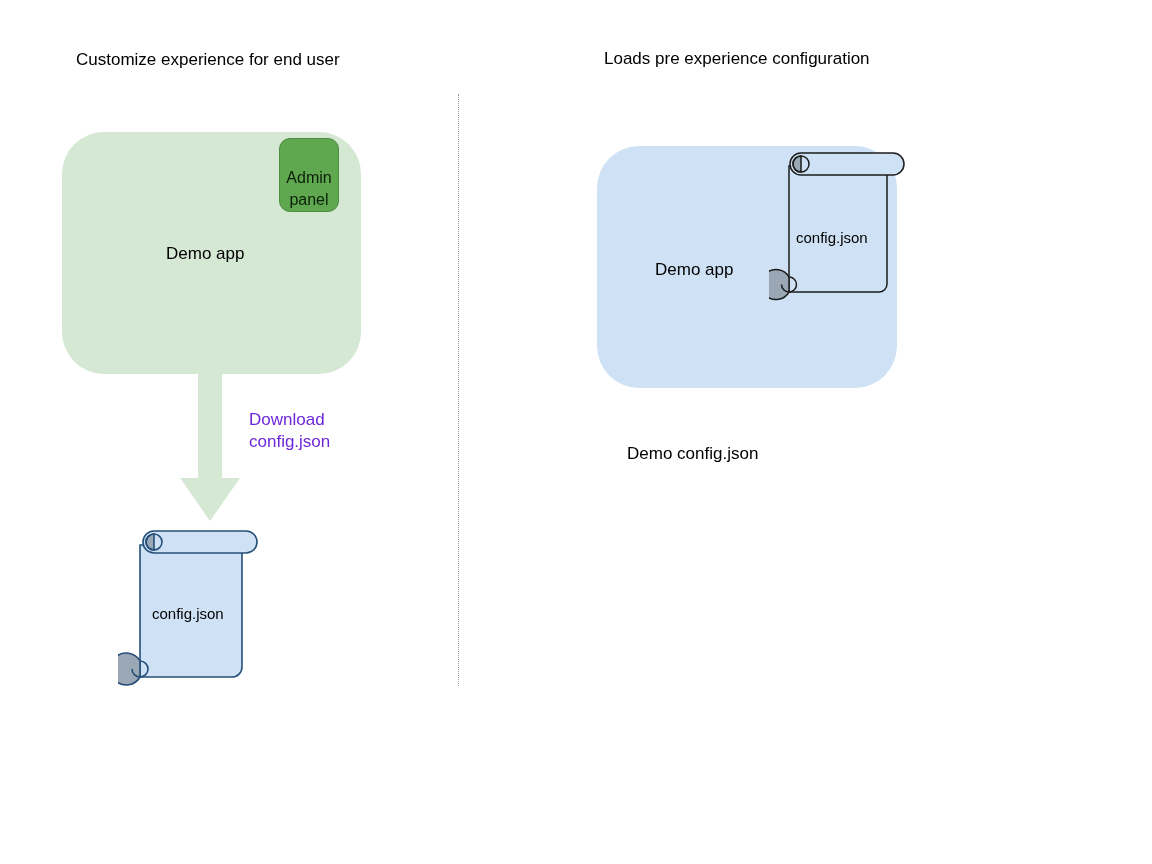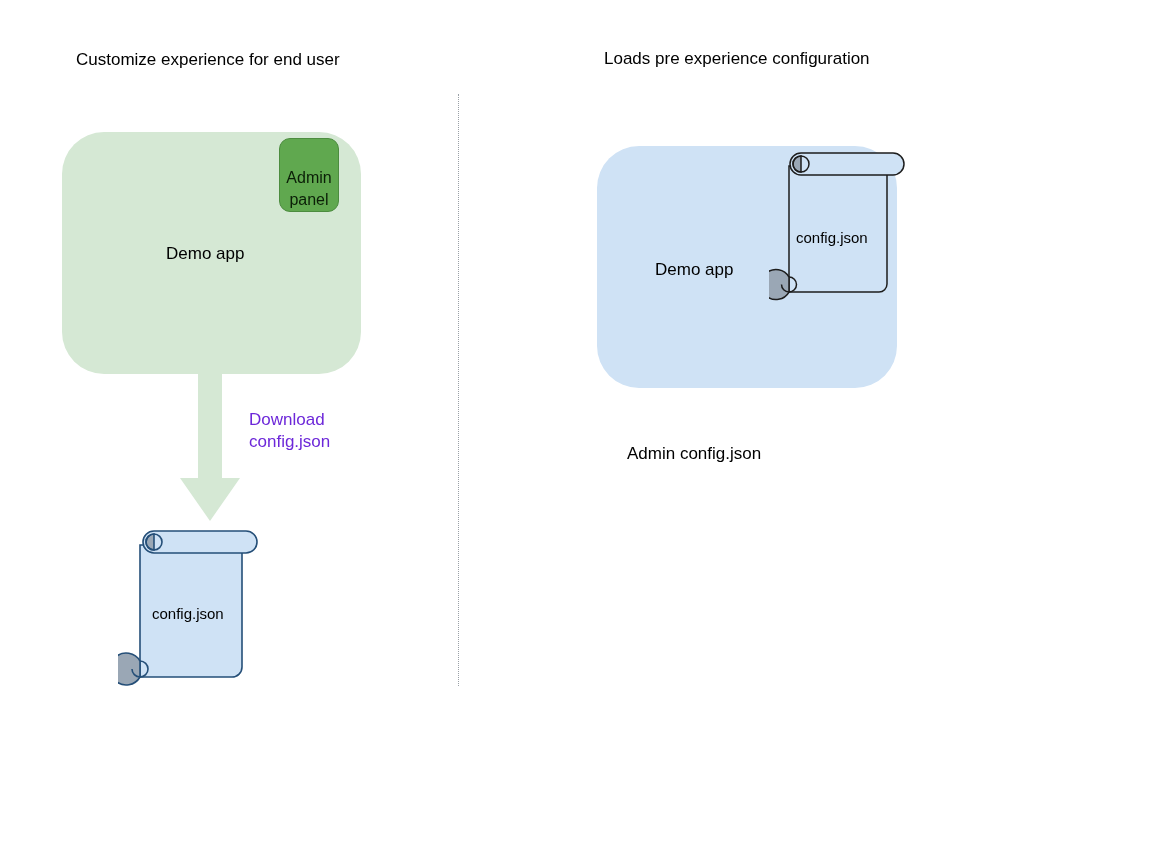--- a/index.html
+++ b/index.html
@@ -197,15 +197,15 @@
     <path d="M20,16 L118,16 L118,134 A8,8 0 0 1 110,142 L20,142 Z" fill="#cfe2f5" stroke="#1d1d1d" stroke-width="1.5"></path>
     <path d="M20,127 A15,15 0 1 0 20,142 Z" fill="#9aa7b5" stroke="#1d1d1d" stroke-width="1.5"></path>
     <path d="M20,127 A7.5,7.5 0 1 1 12.5,134.5" fill="none" stroke="#1d1d1d" stroke-width="1.5"></path>
     <path d="M32,3 L124,3 A11,11 0 0 1 124,25 L32,25 A11,11 0 0 1 32,3 Z" fill="#cfe2f5" stroke="#1d1d1d" stroke-width="1.5"></path>
     <path d="M32,6 A8,8 0 1 0 32,22 Z" fill="#9aa7b5" stroke="#1d1d1d" stroke-width="1.5"></path>
     <circle cx="32" cy="14" r="8" fill="none" stroke="#1d1d1d" stroke-width="1.5"></circle>
   </svg>
 
   <div class="scroll-label" id="scroll-right-label">config.json</div>
 
-  <div id="loads-caption">Admin config.json</div>
+  <div id="loads-caption">Demo config.json</div>
 
 </div>
 
 </body></html>

